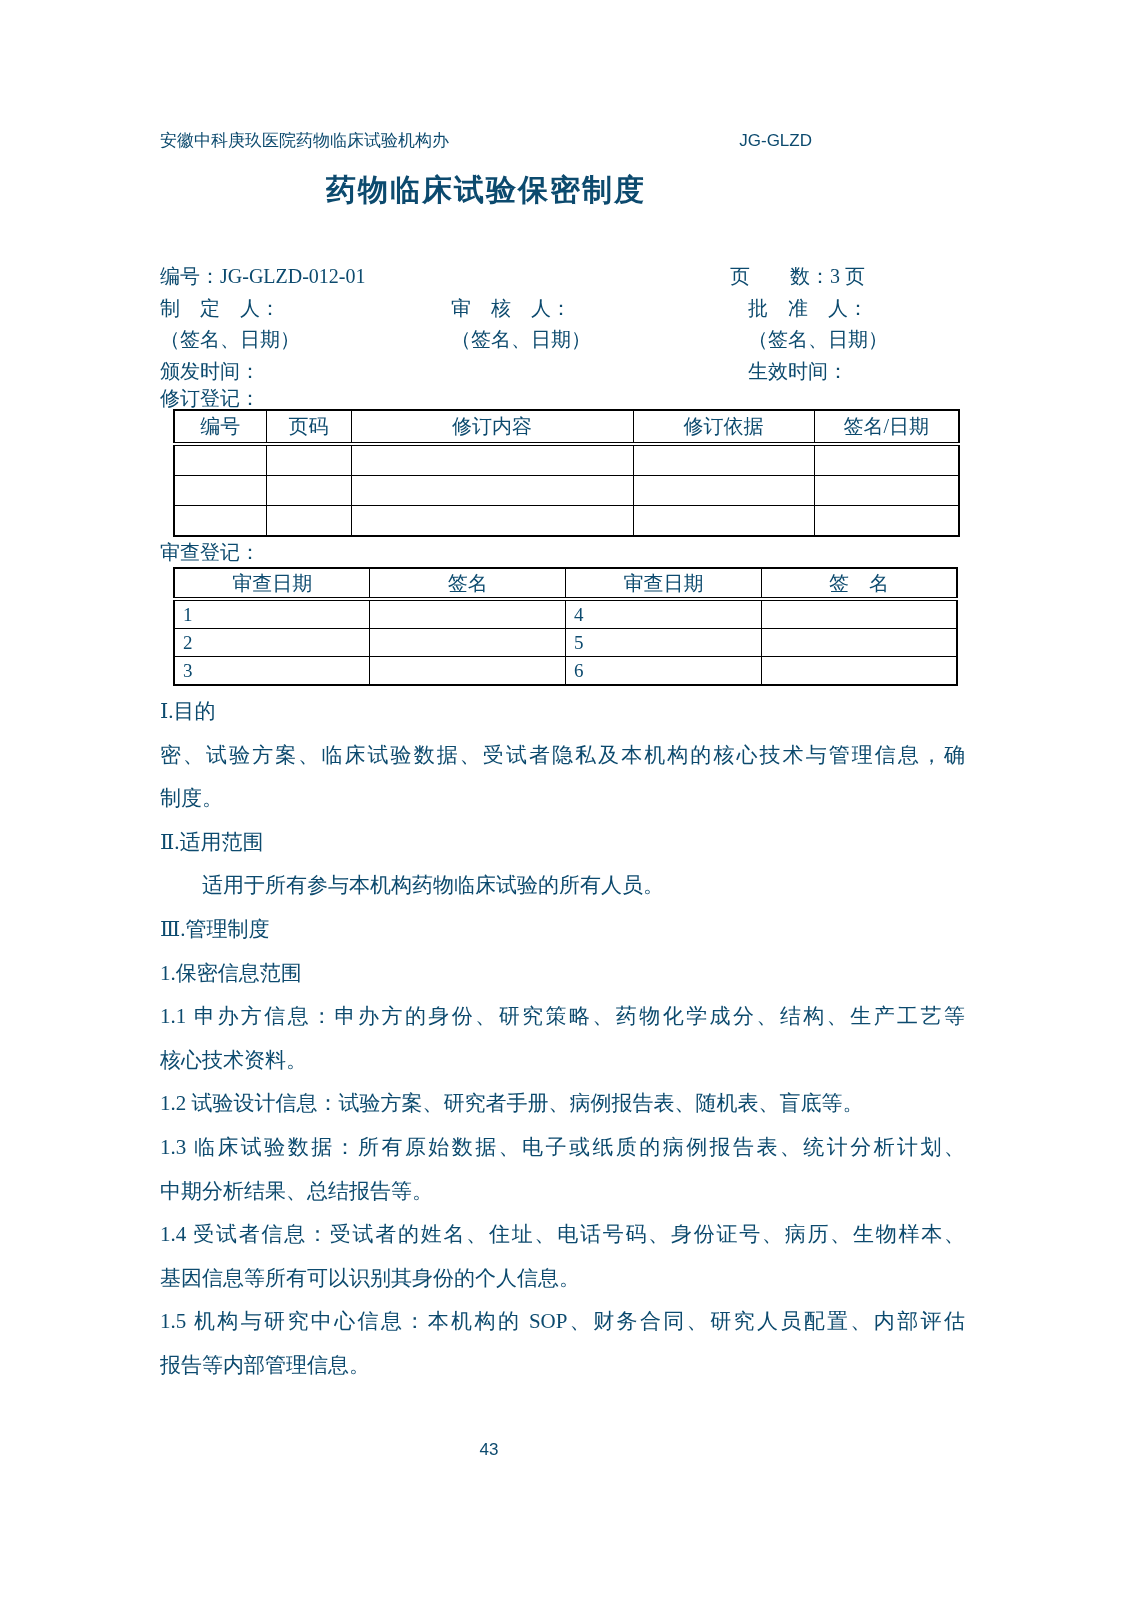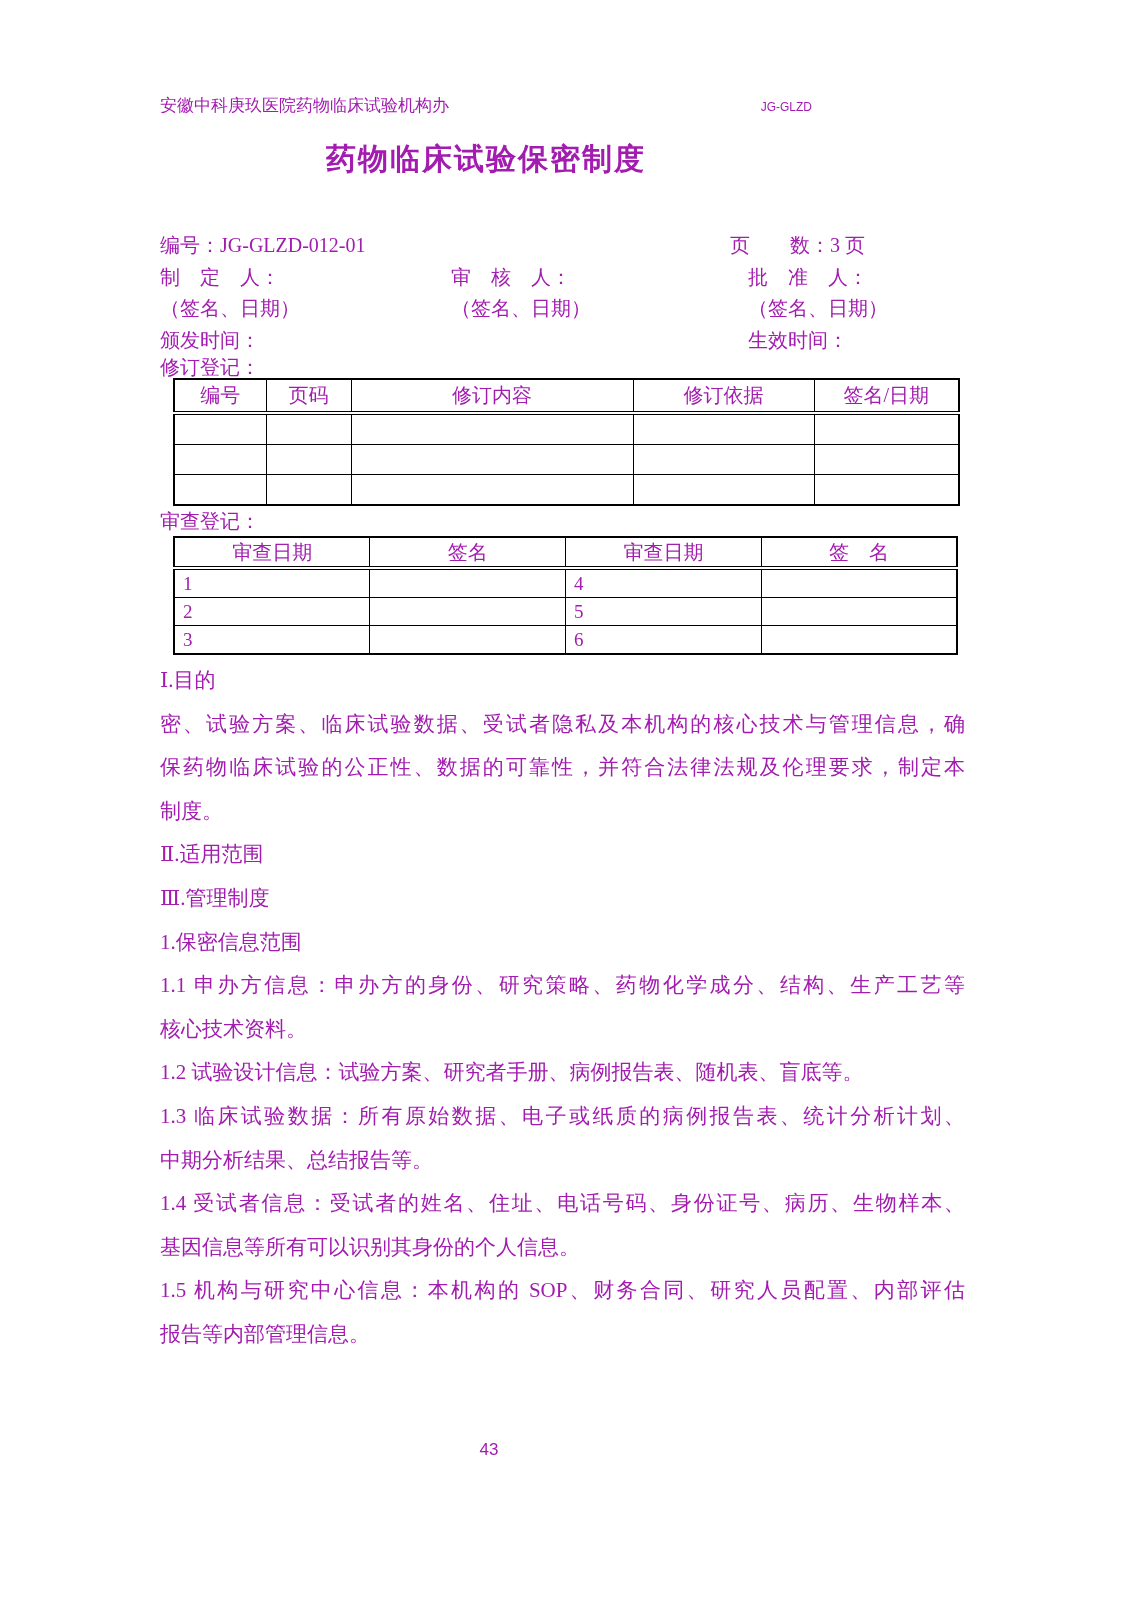--- a/index.html
+++ b/index.html
@@ -1,27 +1,27 @@
 <!DOCTYPE html>
 <html><head>
 <meta charset="utf-8">
 <style>
   html,body{margin:0;padding:0;background:#ffffff;}
   .page{
     position:relative;
     width:978px;height:1600px;
-    background:#fff;color:#a21caf;
+    background:#fff;color:#0c4a6e;
     font-family:"Liberation Serif","DejaVu Serif",serif;
     box-sizing:border-box;
-    padding:88px 166px 0 160px;
+    padding:119px 166px 0 160px;
     overflow:hidden;
   }
   
   .hdr{display:flex;justify-content:space-between;align-items:baseline;height:22px;font-size:17px;}
-  .hdr .right{font-family:"Liberation Sans","DejaVu Sans",sans-serif;font-size:12px;margin-top:12px;}
+  .hdr .right{font-family:"Liberation Sans","DejaVu Sans",sans-serif;font-size:17px;margin-top:12px;}
   
   .title{margin-top:28px;height:42px;line-height:42px;text-align:center;
     font-size:30px;font-weight:bold;letter-spacing:2px;
     font-family:"Liberation Sans","DejaVu Sans",sans-serif;}
   
   .meta{margin-top:50px;font-size:20px;}
   .meta-row{position:relative;height:31.5px;line-height:31.5px;}
   .meta-row.short{height:22px;line-height:22px;}
   .m0{position:absolute;left:0;white-space:nowrap;}
   .m1{position:absolute;left:291px;white-space:nowrap;}
@@ -160,23 +160,23 @@
         <td></td>
         <td>6</td>
         <td></td>
       </tr>
     </tbody>
   </table>
 
   <div class="bodytxt">
     <div class="line">Ⅰ.目的</div>
     <div class="line full">密、试验方案、临床试验数据、受试者隐私及本机构的核心技术与管理信息，确</div>
-    <div class="line full">保药物临床试验的公正性、数据的可靠性，并符合法律法规及伦理要求，制定本</div>
     <div class="line">制度。</div>
     <div class="line">Ⅱ.适用范围</div>
+    <div class="line indent">适用于所有参与本机构药物临床试验的所有人员。</div>
     <div class="line">Ⅲ.管理制度</div>
     <div class="line">1.保密信息范围</div>
     <div class="line full">1.1 申办方信息：申办方的身份、研究策略、药物化学成分、结构、生产工艺等</div>
     <div class="line">核心技术资料。</div>
     <div class="line">1.2 试验设计信息：试验方案、研究者手册、病例报告表、随机表、盲底等。</div>
     <div class="line full">1.3 临床试验数据：所有原始数据、电子或纸质的病例报告表、统计分析计划、</div>
     <div class="line">中期分析结果、总结报告等。</div>
     <div class="line full">1.4 受试者信息：受试者的姓名、住址、电话号码、身份证号、病历、生物样本、</div>
     <div class="line">基因信息等所有可以识别其身份的个人信息。</div>
     <div class="line full">1.5 机构与研究中心信息：本机构的 SOP、财务合同、研究人员配置、内部评估</div>

